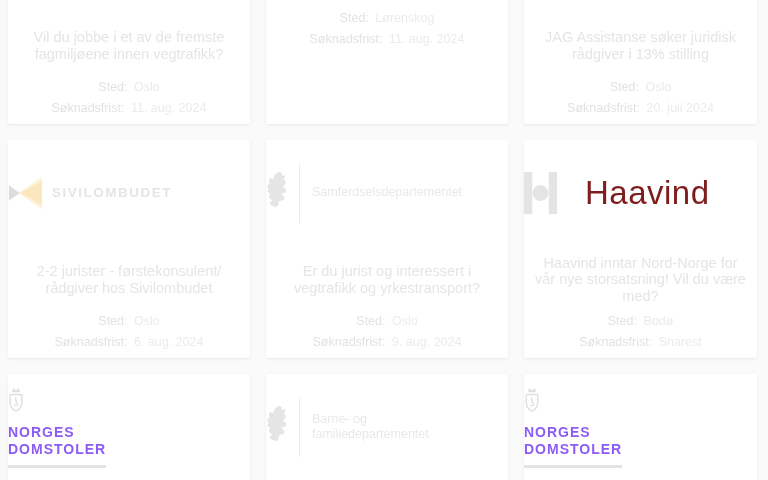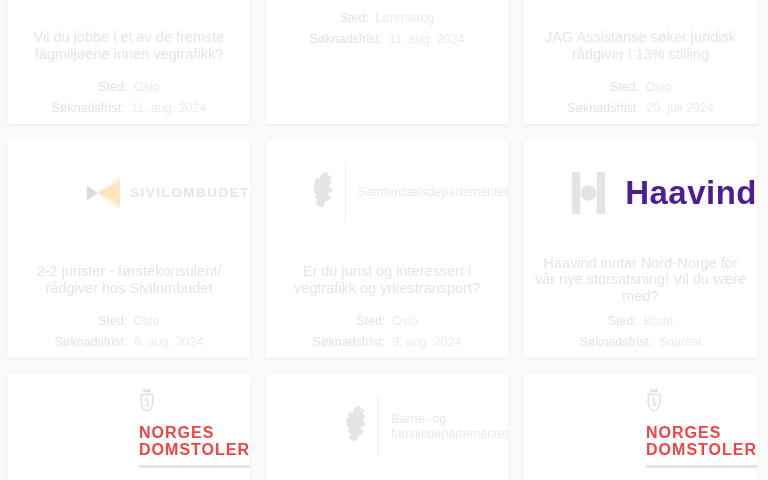--- a/index.html
+++ b/index.html
@@ -25,21 +25,21 @@
     background:var(--card-bg);
     border-radius:2px;
     box-shadow:0 1px 2px rgba(0,0,0,.05), 0 1px 6px rgba(0,0,0,.03);
     display:flex;
     flex-direction:column;
     overflow:hidden;
     cursor:pointer;
   }
   .logo-zone{
     flex:none;height:105px;
-    display:flex;align-items:center;justify-content:flex-end;
+    display:flex;align-items:center;justify-content:flex-start;
   }
   .title-zone{
     flex:1;display:flex;align-items:center;justify-content:center;
     padding:0 10px;
   }
   .title{
     font-size:14.5px;line-height:16.5px;font-weight:400;
     color:var(--title-color);text-align:center;
   }
   .meta-zone{flex:none;padding:0 10px 8px;text-align:center;}
@@ -50,26 +50,26 @@
   .logo{display:flex;align-items:center;}
   .siv-text{
     font-size:13.5px;font-weight:700;letter-spacing:1.5px;
     color:var(--logo-gray);margin-left:10px;
   }
   
   .gov-divider{width:1px;height:60px;background:var(--divider-color);margin:0 12px 0 10px;}
   .gov-text{font-size:12.5px;line-height:15px;color:#e9e9e9;text-align:left;}
   .lion{color:var(--logo-gray);}
   
-  .haavind-text{font-size:33px;font-weight:700;letter-spacing:.5px;color:#4c1d95;margin-left:20px;}
+  .haavind-text{font-size:33px;font-weight:400;letter-spacing:.5px;color:#7f1d1d;margin-left:28px;}
   .haavind-mark{color:#e4e4e4;}
   
   .domstoler{display:block;text-align:left;}
   .crest{color:#dfdfdf;display:block;margin-bottom:6px;}
-  .domstoler-text{font-size:16px;line-height:17px;font-weight:700;letter-spacing:1px;color:#ef4444;}
+  .domstoler-text{font-size:14px;line-height:17px;font-weight:700;letter-spacing:1px;color:#8b5cf6;}
   .domstoler-bar{height:3px;background:#e3e3e3;margin-top:7px;}
   .hidden-defs{position:absolute;width:0;height:0;overflow:hidden;}
 </style>
 </head>
 <body>
 
 <svg class="hidden-defs" aria-hidden="true">
   <defs>
     <symbol id="lion-shape" viewBox="0 0 22 42">
       <path fill="currentColor" d="M13 1c2 .5 3 2 2.4 3.8l2.8-.9c.8 1.9-.2 3.6-2 4.3 1.9.3 3 1.8 2.6 3.6-.3 1.4-1.4 2.3-3 2.5l3 2.6c1.3 1.3.8 3.4-1 3.9l-3.4.9 2.6 2.3c1.4 1.4.7 3.6-1.2 4l-3.4.8-.4 3.2c-.3 1.7-2 2.8-3.6 2.2l-3-1c-1.6-.6-2-2.6-.8-3.8l1.4-1.3-2.4-1.8c-1.3-1.2-1-3.3.6-4.1l-2-1.6c-1.2-1.1-.9-3 .6-3.7L1.4 16c-.8-1.6.2-3.4 2-3.6l-.6-2.4C2.6 8.2 4 6.6 5.8 7l1.8.5C7.4 5 9 1.6 13 1z"></path>

